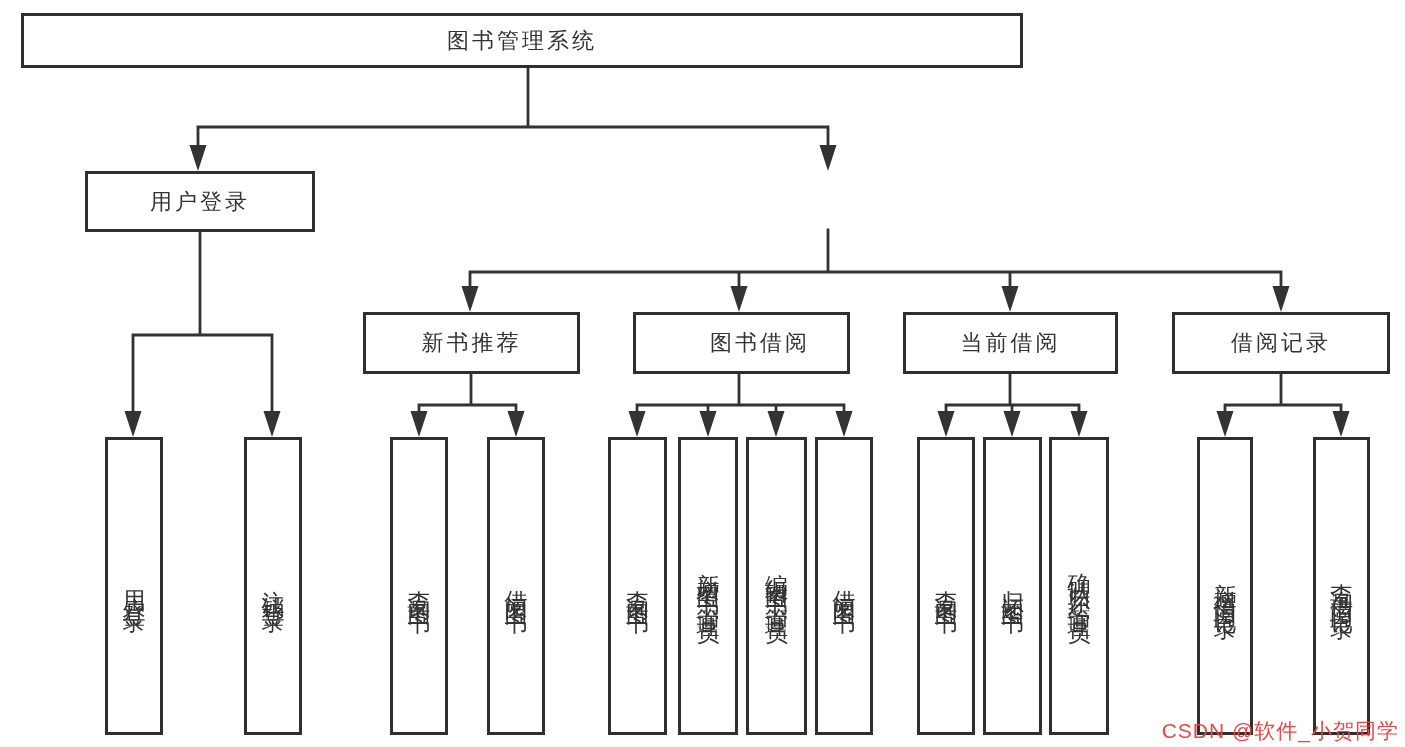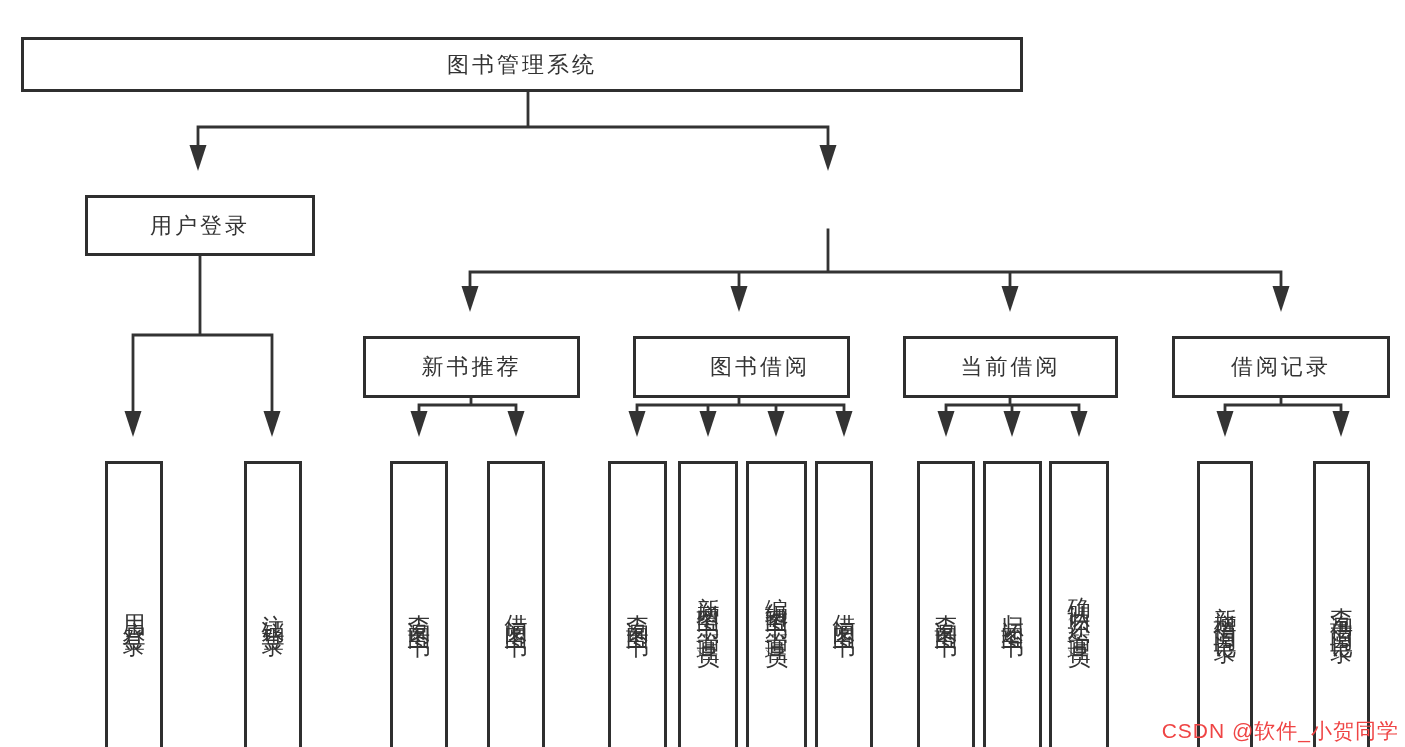--- a/index.html
+++ b/index.html
@@ -25,21 +25,20 @@
   }
   .box {
     position: absolute;
     box-sizing: border-box;
     background: #ffffff;
     border: 3px solid #2f2f2f;
     display: flex;
     align-items: center;
     justify-content: center;
     text-align: center;
-    margin-top: 24px;
   }
   .box.h span {
     font-size: 22px;
     letter-spacing: 3px;
     color: #333333;
     white-space: nowrap;
   }
   .box.v span {
     writing-mode: vertical-rl;
     text-orientation: mixed;

